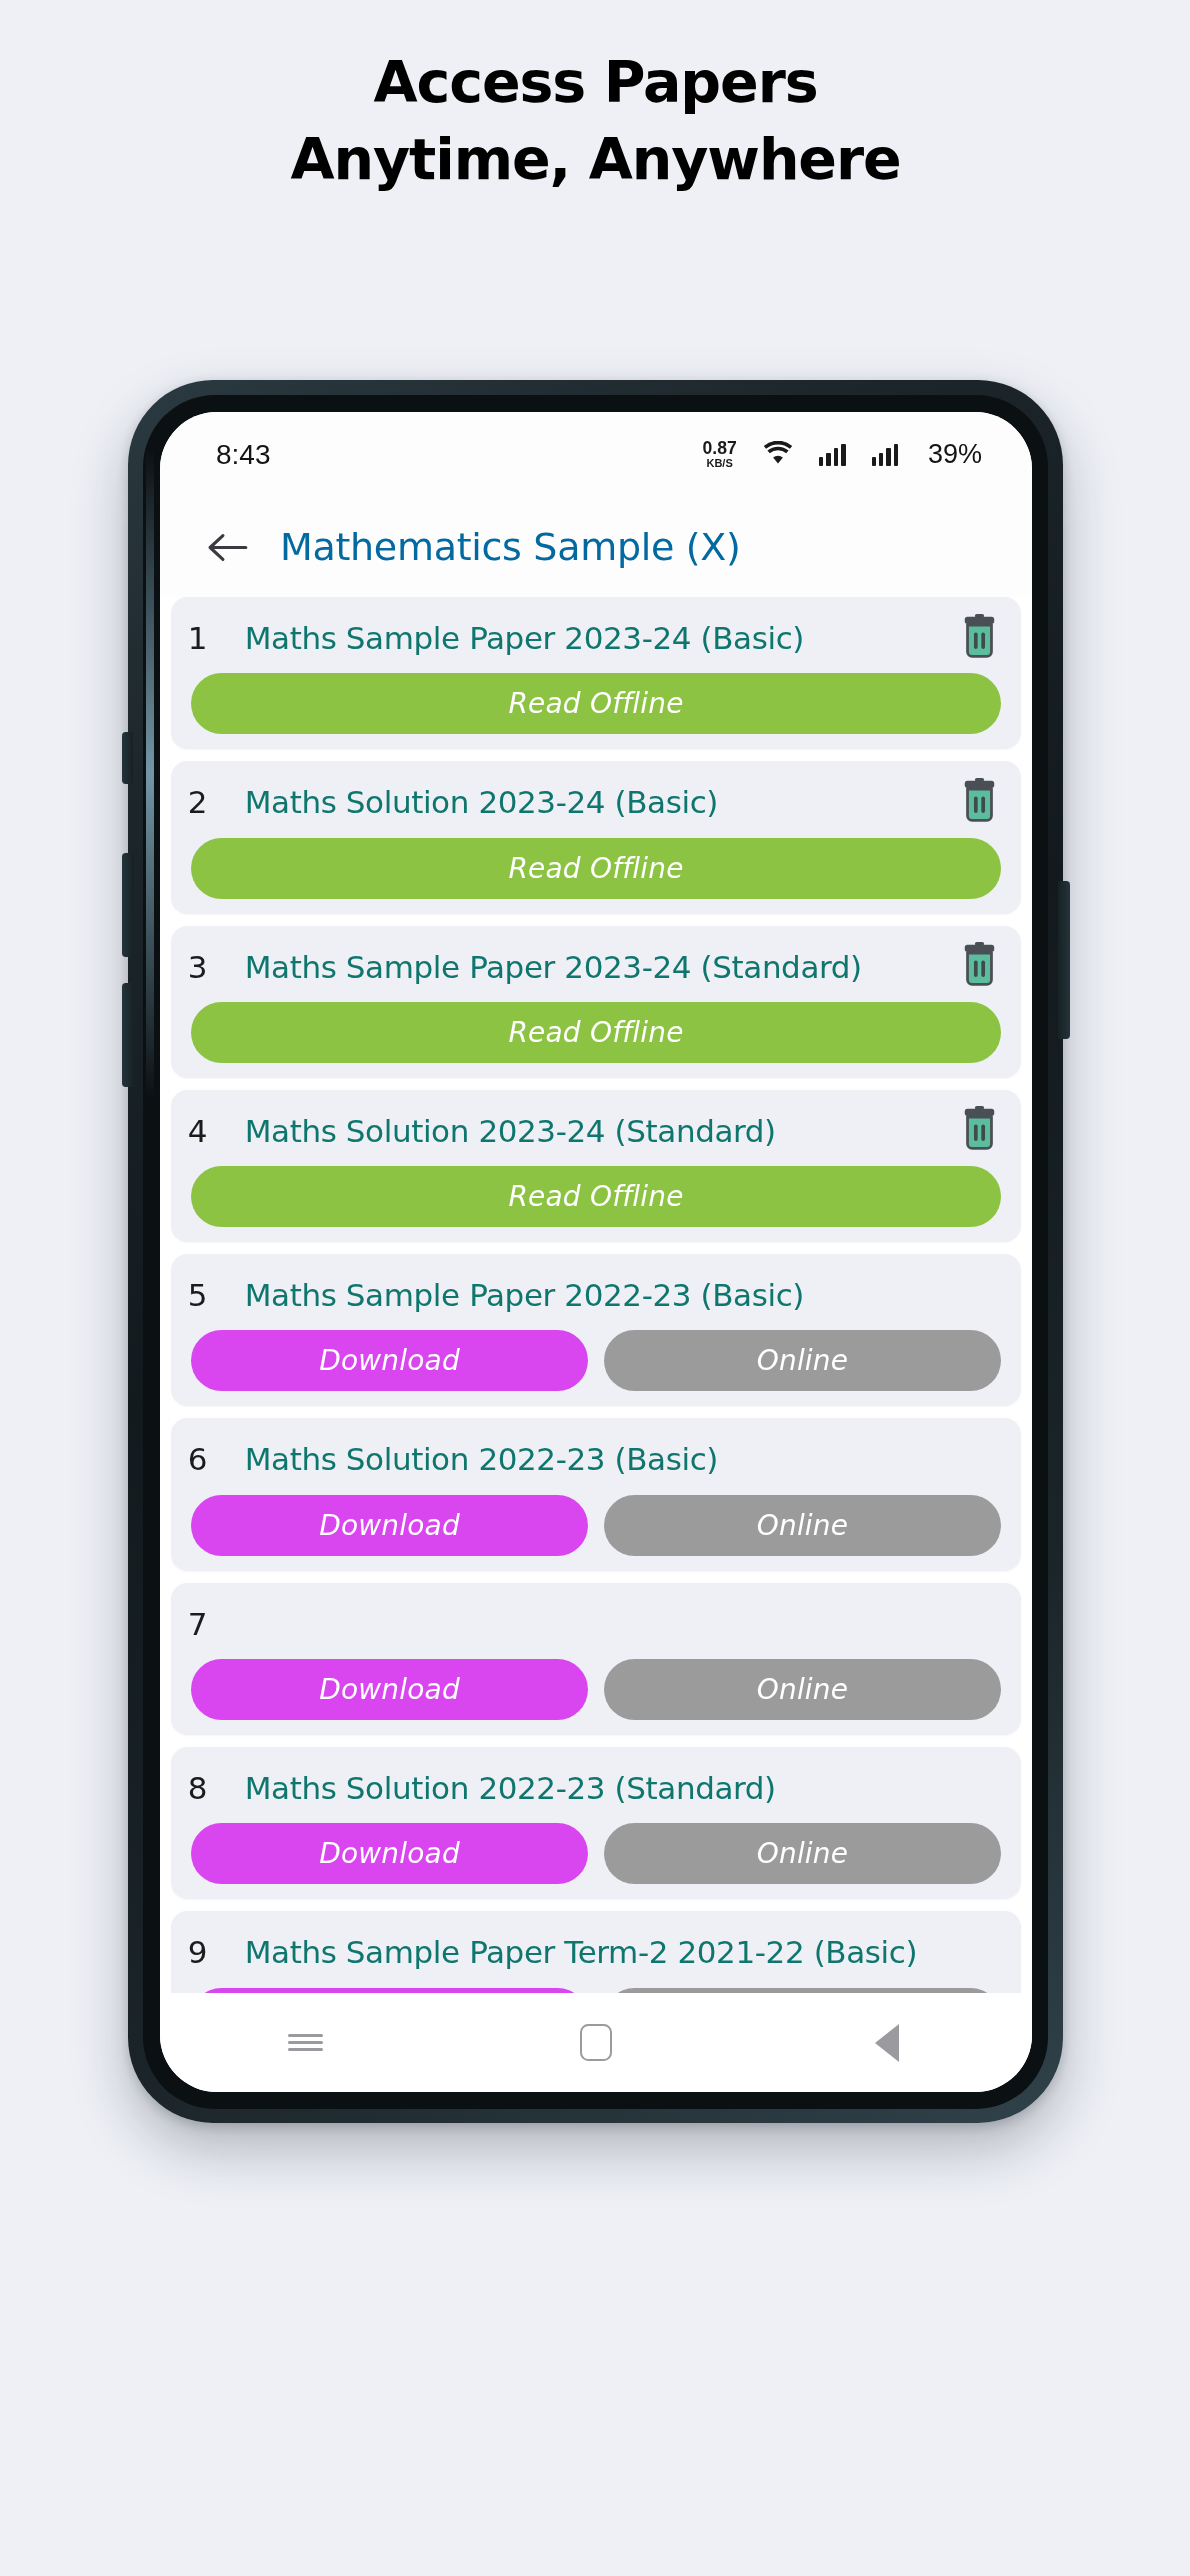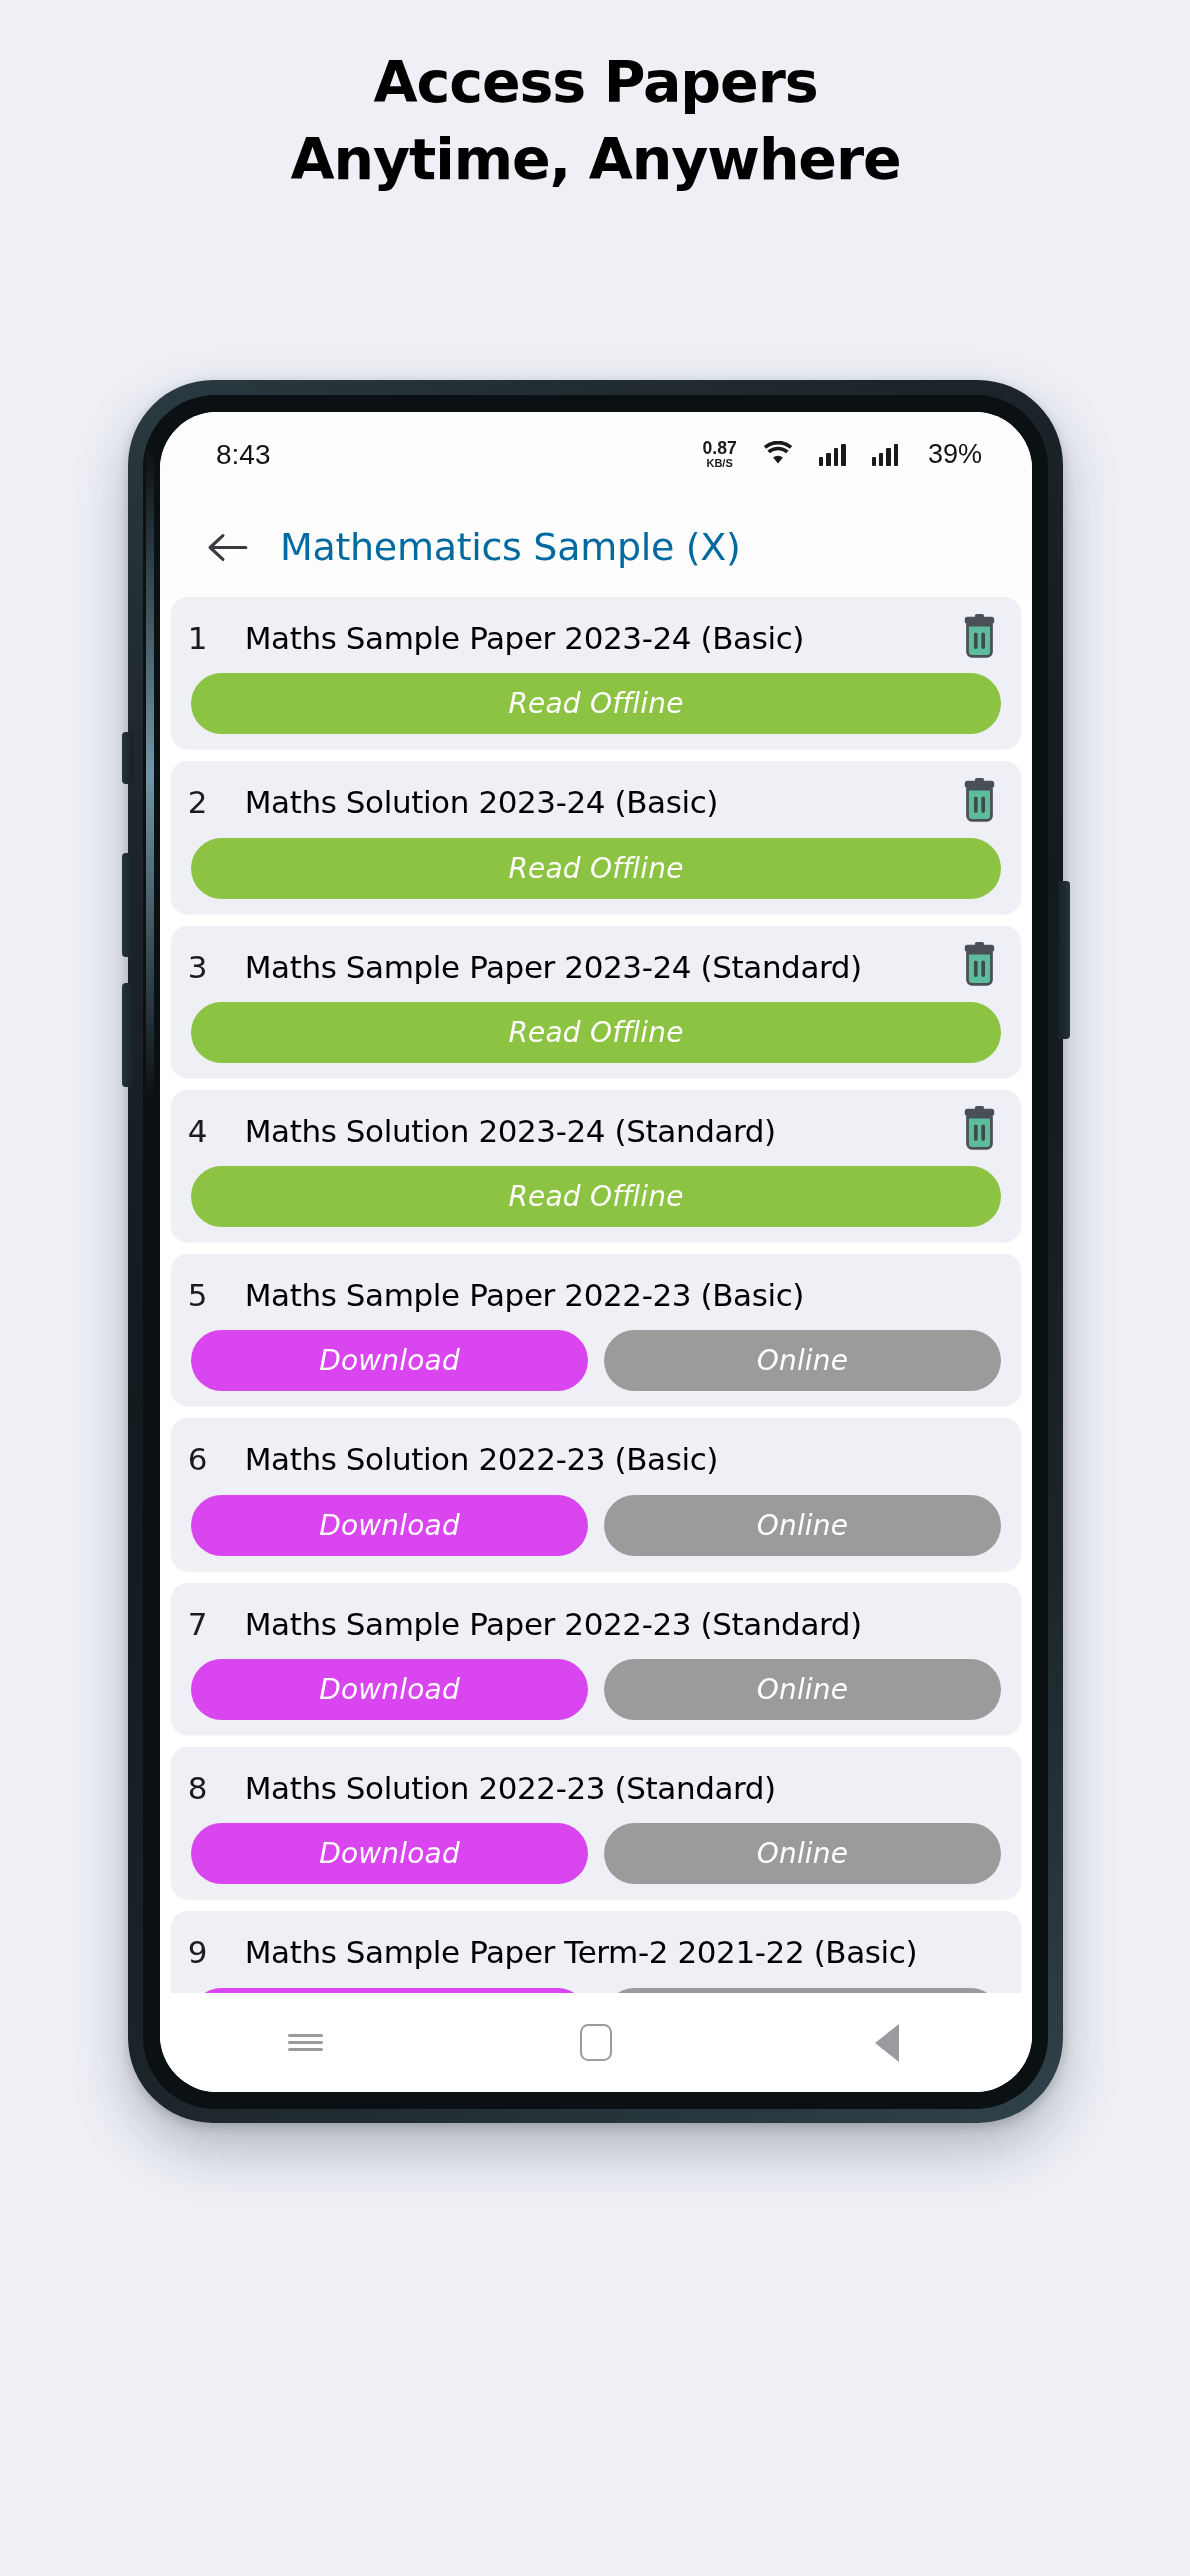--- a/index.html
+++ b/index.html
@@ -111,21 +111,21 @@
     position: relative;
     box-shadow: 0 0.9px 1.9px rgba(0,0,0,0.04);
   }
   .card-head { display: flex; align-items: center; padding: 0 20.4px 0 16.7px; min-height: 52px; }
   .idx {
     font-family: "DejaVu Sans", sans-serif;
     font-size: 31px; color: #1b1b1b; width: 57px; flex: none;
   }
   .card-title {
     font-family: "DejaVu Sans", sans-serif;
-    font-size: 31px; color: #000000; letter-spacing: -0.4px; flex: 1;
+    font-size: 31px; color: #0f766e; letter-spacing: -0.4px; flex: 1;
   }
   .trash-wrap { width: 59px; flex: none; display:flex; justify-content:flex-end; }
 
   .btn-row { display: flex; gap: 16.7px; padding: 9.3px 20.4px 0 20.4px; }
   .btn {
     border-radius: 32px; height: 61px;
     display: flex; align-items: center; justify-content: center;
     font-family: "DejaVu Sans", sans-serif;
     font-size: 28px; color: #ffffff; letter-spacing: 0.2px; font-style: italic;
   }
@@ -305,21 +305,20 @@
               <div class="trash-wrap"></div>
             </div>
             <div class="btn-row">
               <div class="btn btn-half btn-dl">Download</div>
               <div class="btn btn-half btn-on">Online</div>
             </div>
           </div>
           <div class="card">
             <div class="card-head">
               <div class="idx">7</div>
-              <div class="card-title">Maths Sample Paper 2022-23 (Standard)</div>
               <div class="trash-wrap"></div>
             </div>
             <div class="btn-row">
               <div class="btn btn-half btn-dl">Download</div>
               <div class="btn btn-half btn-on">Online</div>
             </div>
           </div>
           <div class="card">
             <div class="card-head">
               <div class="idx">8</div>

